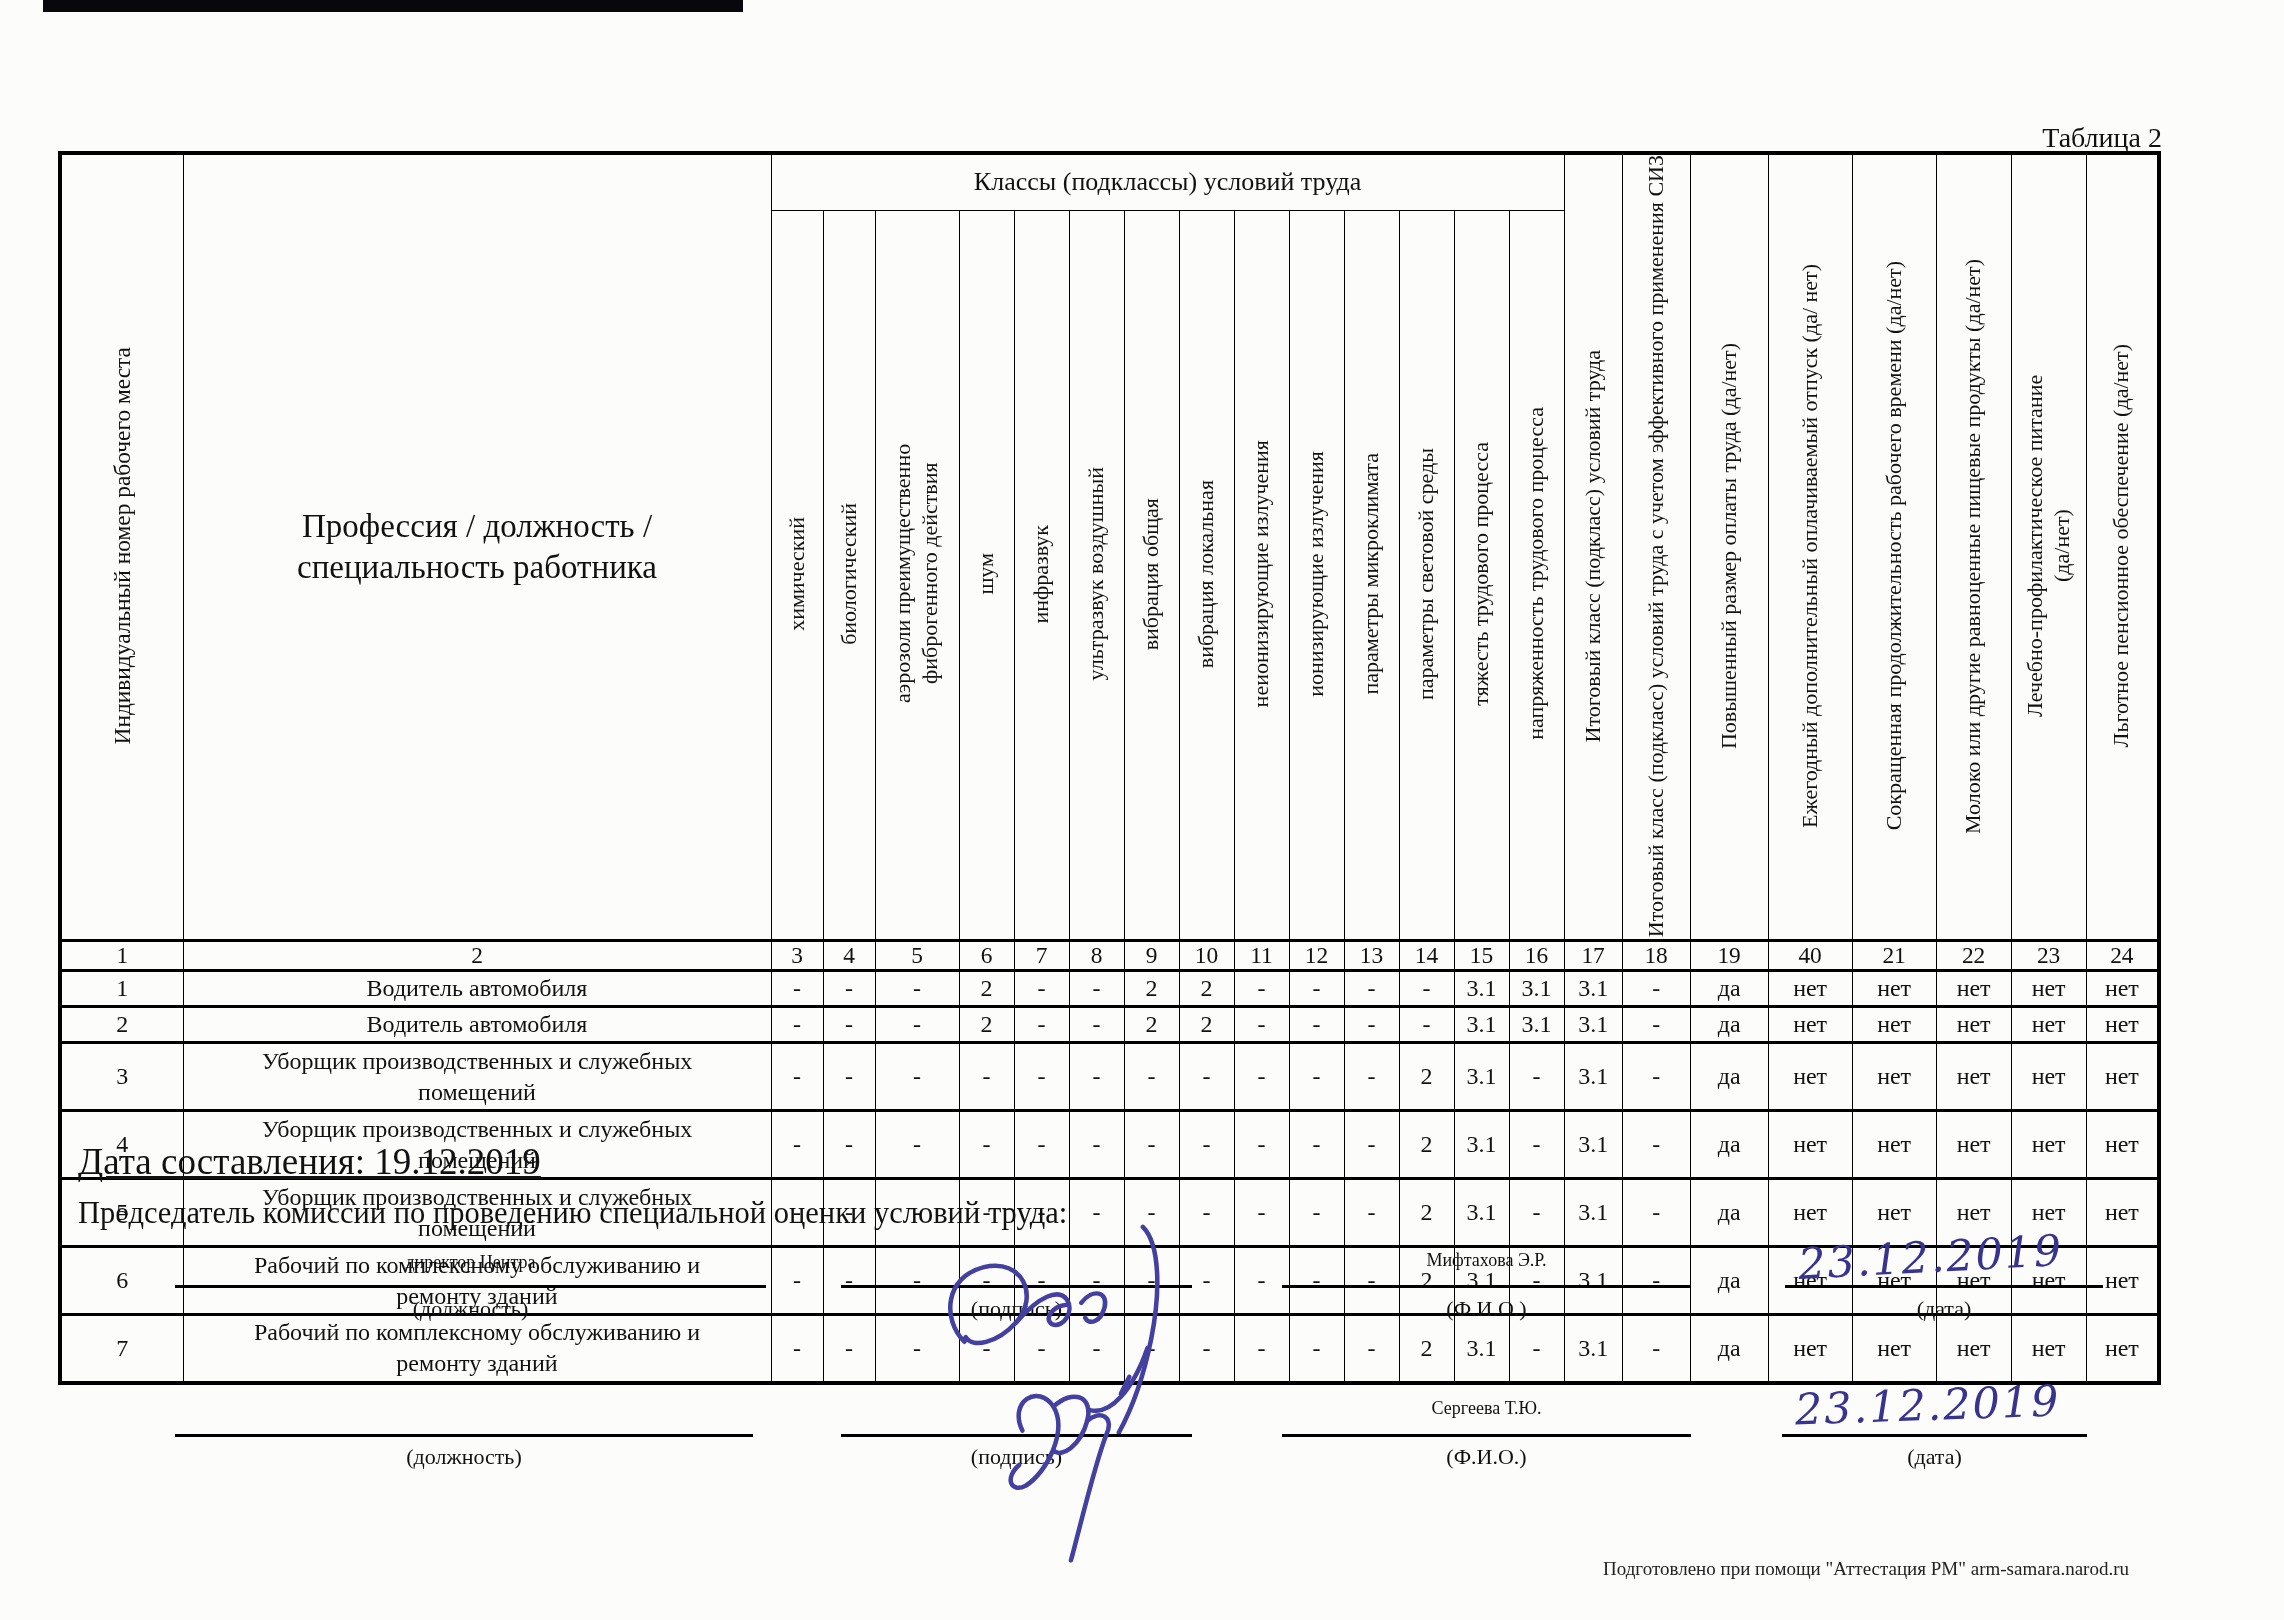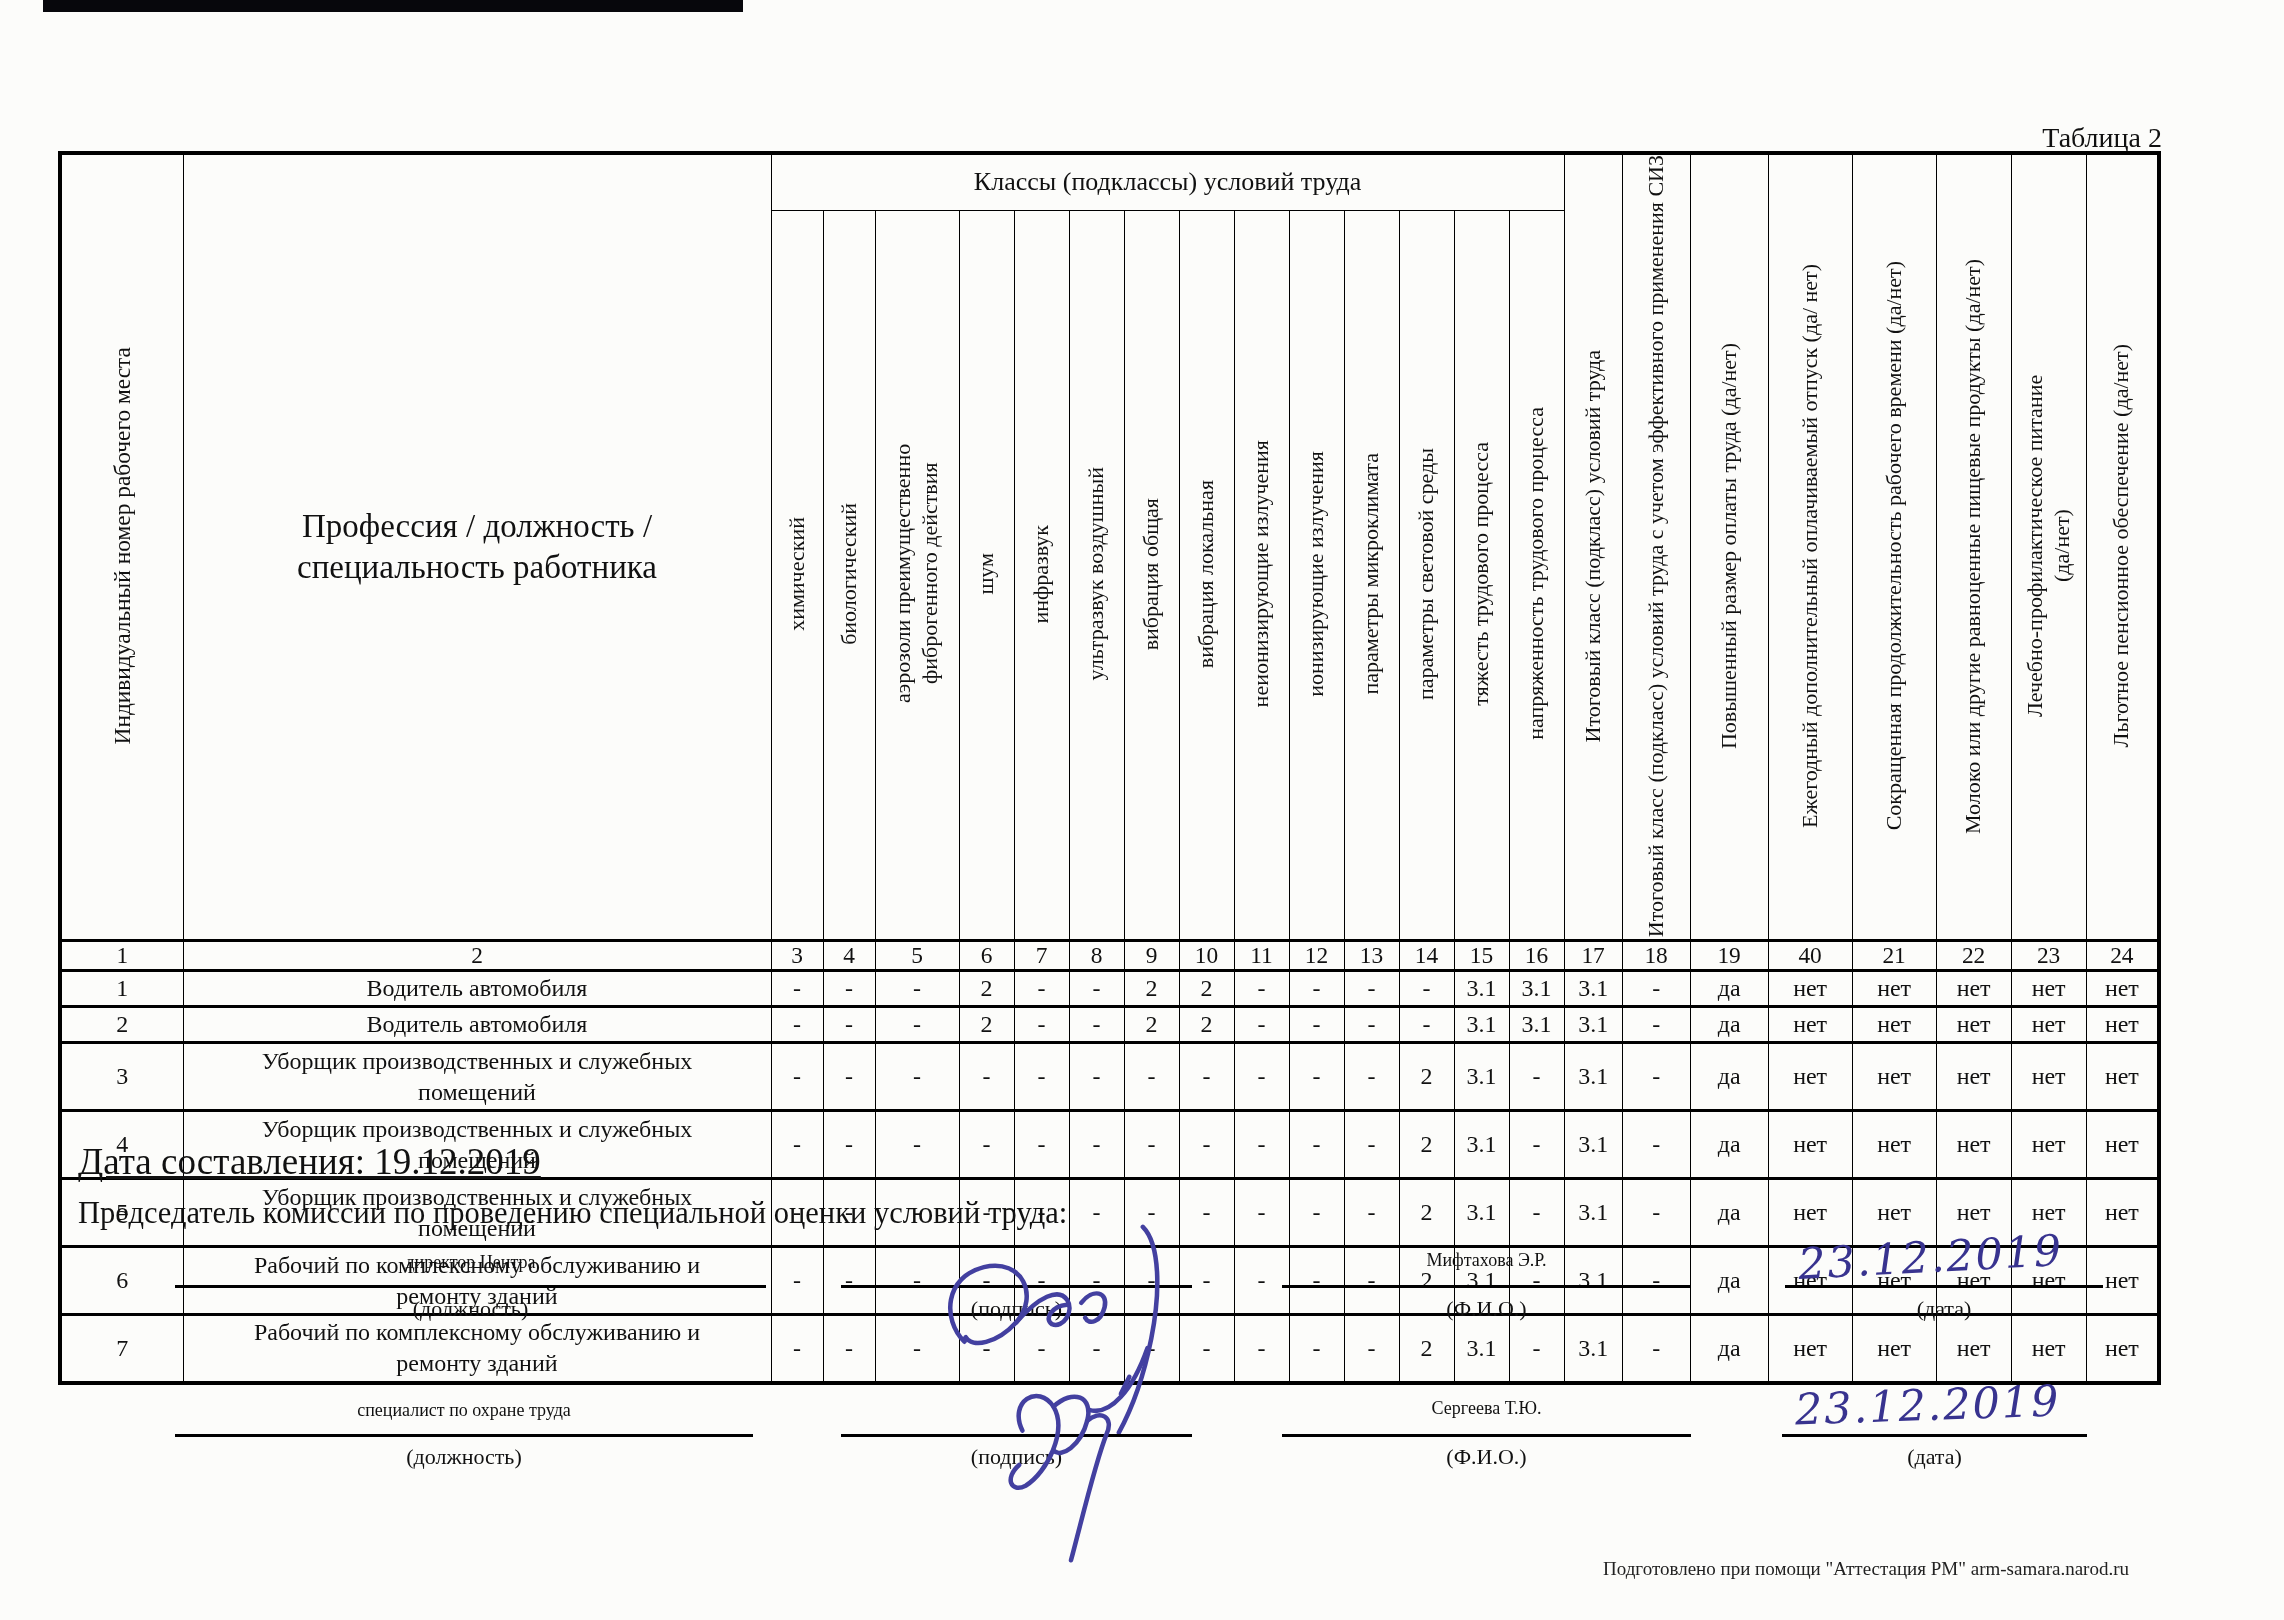--- a/index.html
+++ b/index.html
@@ -345,21 +345,20 @@
     <g fill="none" stroke="#4340a0" stroke-width="7" stroke-linecap="round">
       <path d="M 70 195 C 35 160, 40 95, 100 80 C 160 66, 185 125, 150 165 C 120 198, 82 205, 72 188"></path>
       <path d="M 150 165 C 185 125, 215 112, 228 130 C 240 148, 222 175, 205 168 C 192 160, 205 140, 228 138"></path>
       <path d="M 250 135 C 268 112, 292 118, 286 142 C 280 165, 262 170, 256 158"></path>
       <path d="M 345 18 C 372 45, 372 120, 358 190 C 348 240, 330 295, 308 335"></path>
       <path d="M 352 205 C 330 268, 295 310, 262 300"></path>
     </g>
   </svg>
 
 
-  <div class="overline" style="left:175px;width:578px;top:1400px;">специалист по охране труда</div>
   <div class="sigline" style="left:175px;width:578px;top:1434px;"></div>
   <div class="sublabel" style="left:175px;width:578px;top:1444px;">(должность)</div>
 
   <div class="sigline" style="left:841px;width:351px;top:1434px;"></div>
   <div class="sublabel" style="left:841px;width:351px;top:1444px;">(подпись)</div>
 
   <div class="overline" style="left:1282px;width:409px;top:1398px;">Сергеева Т.Ю.</div>
   <div class="sigline" style="left:1282px;width:409px;top:1434px;"></div>
   <div class="sublabel" style="left:1282px;width:409px;top:1444px;">(Ф.И.О.)</div>
 

